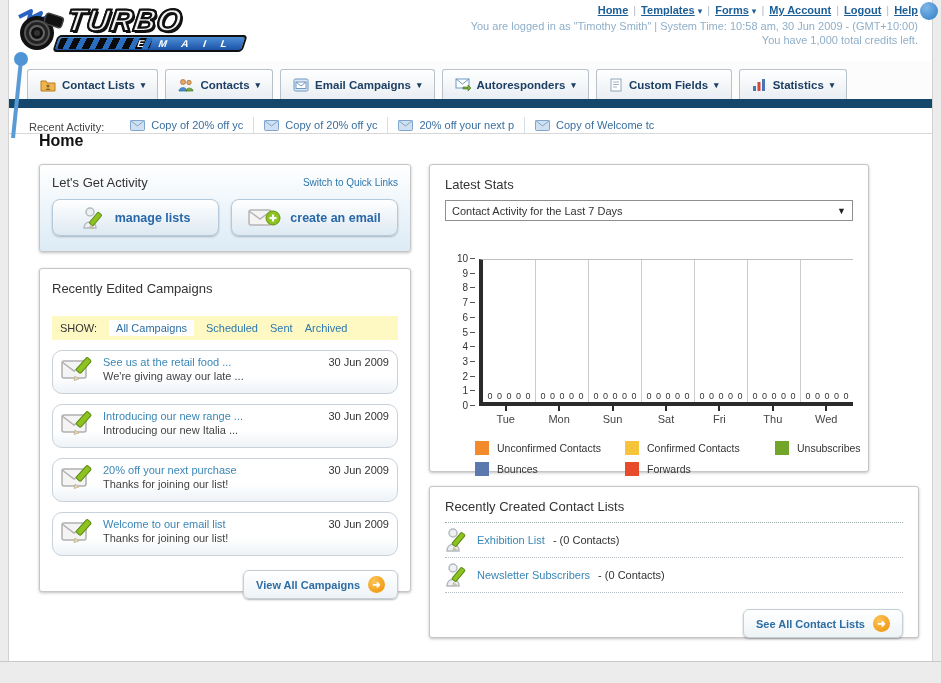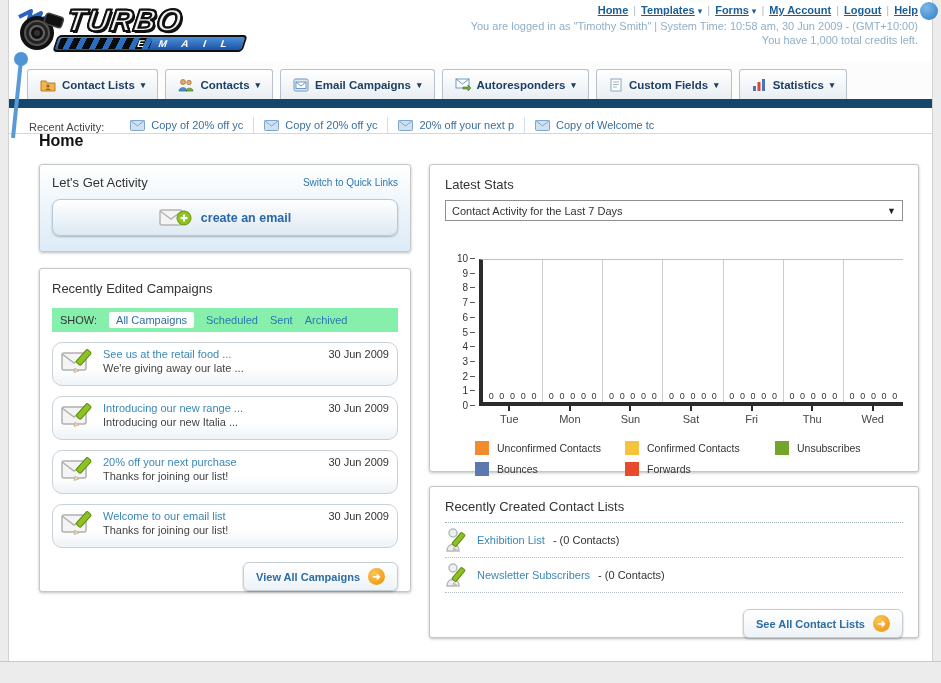--- a/index.html
+++ b/index.html
@@ -45,34 +45,34 @@
   .panel { position:absolute; border:1px solid #c6c6c6; border-radius:3px; background:#fff; box-shadow:0 1px 3px rgba(0,0,0,.25); }
   .panel-get-started { left:30px; top:164px; width:372px; height:88px; background:linear-gradient(#ffffff,#dcebf6); padding:10px 12px; }
   .gs-head { display:flex; justify-content:space-between; align-items:center; }
   .gs-title { font-size:13px; color:#333; }
   .gs-link { font-size:10px; color:#2d77ad; cursor:pointer; }
   .gs-buttons { display:flex; gap:12px; margin-top:9px; }
   .gs-btn { flex:1; display:flex; align-items:center; justify-content:center; gap:8px; height:37px; background:linear-gradient(#ffffff,#dde9f2); border:1px solid #b4c9da; border-radius:8px; box-shadow:0 1px 2px rgba(0,0,0,.25); font-size:12.5px; font-weight:bold; color:#2968a8; cursor:pointer; }
 
   .panel-campaigns { left:30px; top:268px; width:372px; height:324px; padding:12px 12px; }
   .camp-title { font-size:13px; color:#333; }
-  .camp-filterbar { display:flex; align-items:center; gap:12px; background:#86efac; margin-top:12px; padding:4px 8px; font-size:11px; }
+  .camp-filterbar { display:flex; align-items:center; gap:12px; background:#fef9c3; margin-top:20px; padding:4px 8px; font-size:11px; }
   .camp-filterbar .show { color:#333; }
   .camp-filter { color:#2d77ad; cursor:pointer; }
   .camp-filter.active { background:#fff; color:#2d6da3; padding:2px 7px; border-radius:2px; }
   .camp-item { display:flex; align-items:flex-start; gap:8px; border:1px solid #c9d2da; border-radius:10px; background:linear-gradient(#ffffff 60%,#eef3f7); padding:5px 8px; margin-top:10px; height:44px; cursor:pointer; }
   .camp-item .txt { flex:1; }
   .camp-item .t { font-size:11px; color:#3a87b7; }
   .camp-item .s { font-size:11px; color:#444; margin-top:2px; }
   .camp-item .d { font-size:11px; color:#333; }
   .view-all-row { display:flex; justify-content:flex-end; margin-top:14px; }
   .pill-btn { display:flex; align-items:center; gap:8px; padding:5px 12px; background:linear-gradient(#ffffff,#eef3f7); border:1px solid #c6cfd6; border-radius:6px; box-shadow:0 1px 2px rgba(0,0,0,.3); font-size:11px; font-weight:bold; color:#2d6da3; cursor:pointer; }
   .orange-circle { width:17px; height:17px; border-radius:50%; background:radial-gradient(circle at 35% 30%,#fcc455,#ee8f00); color:#fff; font-size:10px; line-height:17px; text-align:center; font-weight:bold; }
 
-  .panel-stats { left:420px; top:164px; width:490px; height:308px; padding:12px 15px; }
+  .panel-stats { left:420px; top:164px; width:440px; height:308px; padding:12px 15px; }
   .stats-title { font-size:13px; color:#333; }
   .stats-select { display:flex; justify-content:space-between; align-items:center; margin-top:8px; height:21px; border:1px solid #8f8f8f; padding:0 6px; font-size:11px; color:#333; cursor:pointer; background:#fff; }
   .stats-select .arr { font-size:9px; color:#222; }
 
   .chart { margin-top:38px; position:relative; }
   .chart-yaxis { position:absolute; left:0; top:0; width:30px; height:147px;text-align:right; }
   .ytick { position:absolute; right:0; display:flex; align-items:center; gap:2px; font-size:10px; color:#333; }
   .ytick i { width:5px; height:1px; background:#555; display:inline-block; }
   .chart-plot { margin-left:34px; height:147px; border-left:4px solid #2b2b2b; border-bottom:4px solid #2b2b2b; border-top:1px solid #c0c0c0; display:flex; background:#fff; }
   .cgroup { flex:1; position:relative; border-right:1px solid #ccc; }
@@ -223,20 +223,29 @@
 
   <h1 class="page-title">Home</h1>
 
   <div class="panel panel-get-started">
     <div class="gs-head">
       <span class="gs-title">Let's Get Activity</span>
       <a class="gs-link">Switch to Quick Links</a>
     </div>
     <div class="gs-buttons">
       <div class="gs-btn">
+        <svg width="26" height="24" viewBox="0 0 26 24">
+            <circle cx="9" cy="6" r="4" fill="#eef0f2" stroke="#b2bac1" stroke-width="1.5"></circle>
+            <path d="M3 22 C3 14 15 14 15 22 Z" fill="#eef0f2" stroke="#b2bac1" stroke-width="1.5"></path>
+            <rect x="12" y="6" width="5" height="14" rx="1" fill="#8cc320" stroke="#5d8a12" stroke-width="1" transform="rotate(40 14.5 13)"></rect>
+            <path d="M9.5 19.5 L12.5 21.5 L9 22.5 Z" fill="#e9d9b8" stroke="#b2a27f" stroke-width=".6" transform="rotate(40 11 21)"></path>
+          </svg>
+        <span>manage lists</span>
+      </div>
+      <div class="gs-btn">
         <svg width="34" height="22" viewBox="0 0 34 22">
             <rect x="1" y="3" width="22" height="15" rx="2" fill="#f4f4f4" stroke="#b5b5b5" stroke-width="1.5"></rect>
             <path d="M1 4 L12 12 L23 4" fill="none" stroke="#b5b5b5" stroke-width="1.5"></path>
             <circle cx="25" cy="11" r="7" fill="#8cc320" stroke="#679312" stroke-width="1"></circle>
             <line x1="21.5" y1="11" x2="28.5" y2="11" stroke="#fff" stroke-width="2.2"></line>
             <line x1="25" y1="7.5" x2="25" y2="14.5" stroke="#fff" stroke-width="2.2"></line>
           </svg>
         <span>create an email</span>
       </div>
     </div>

